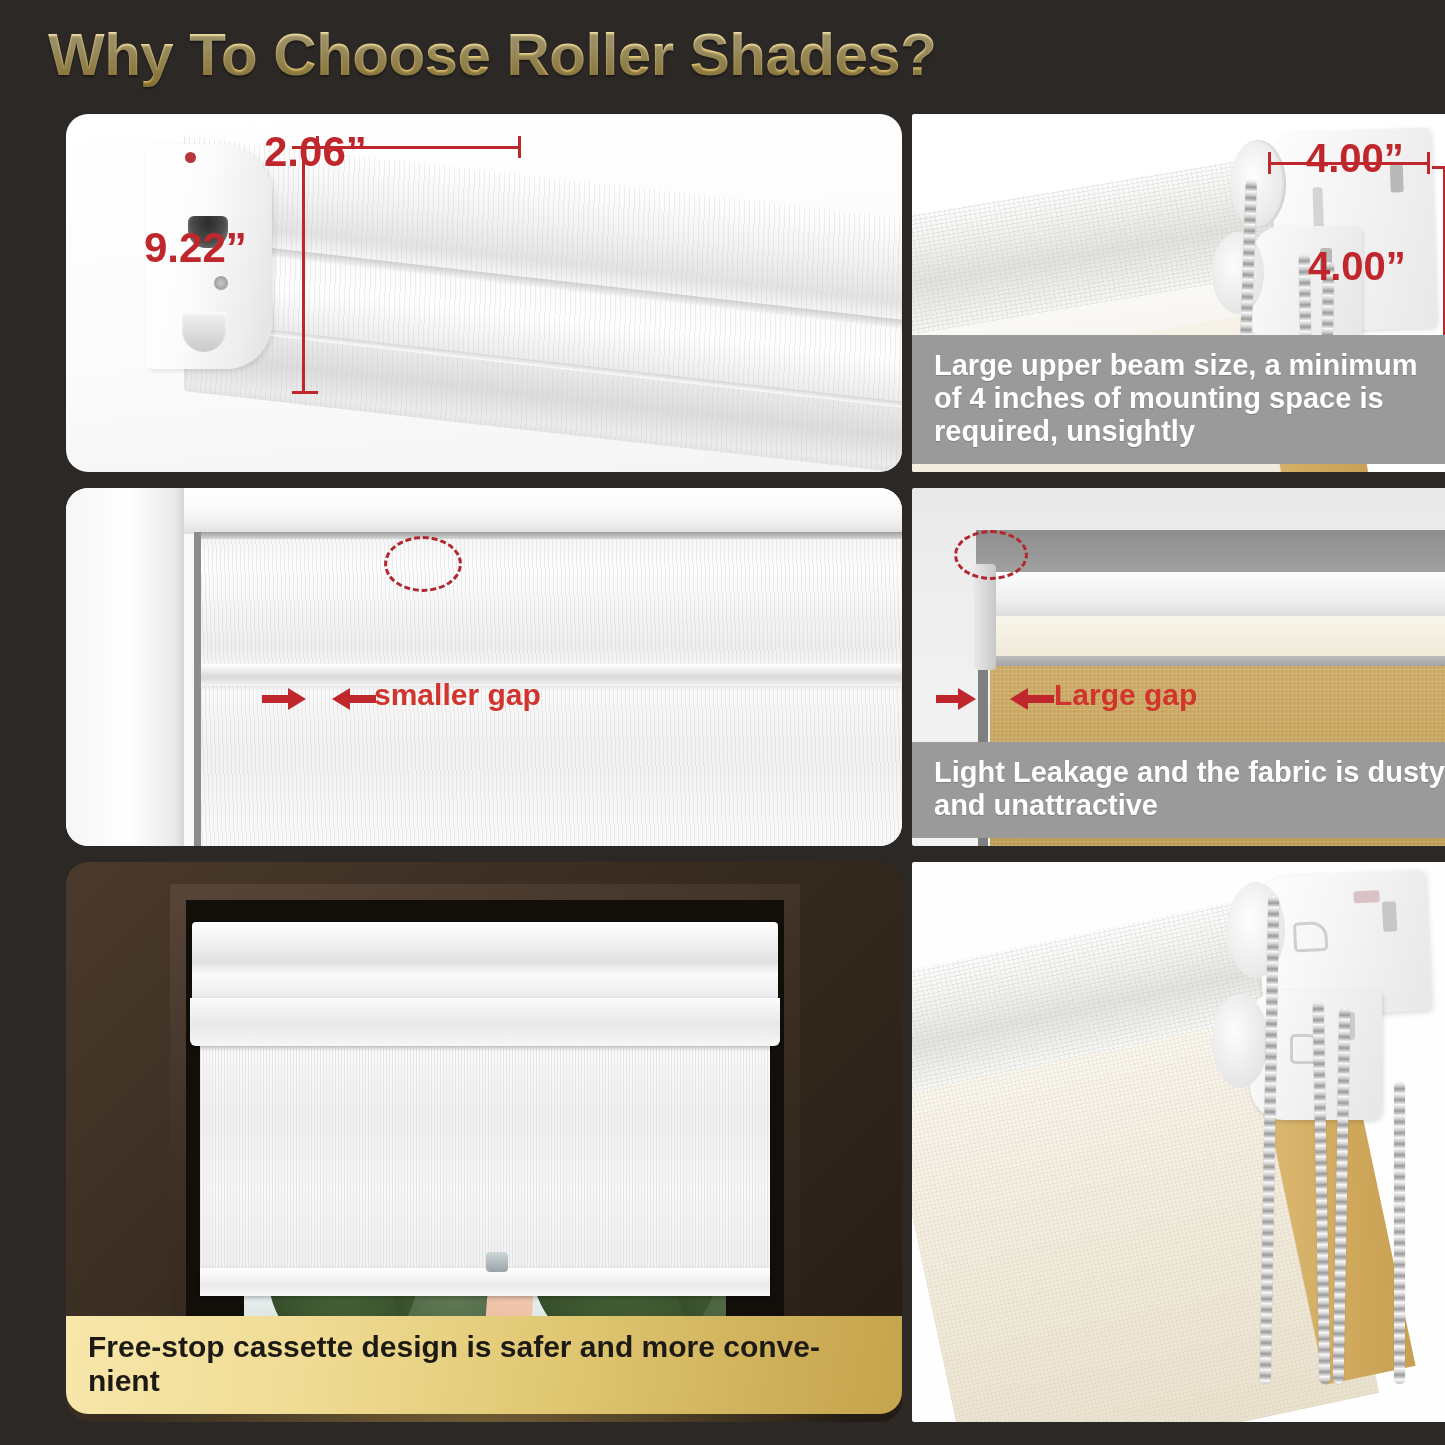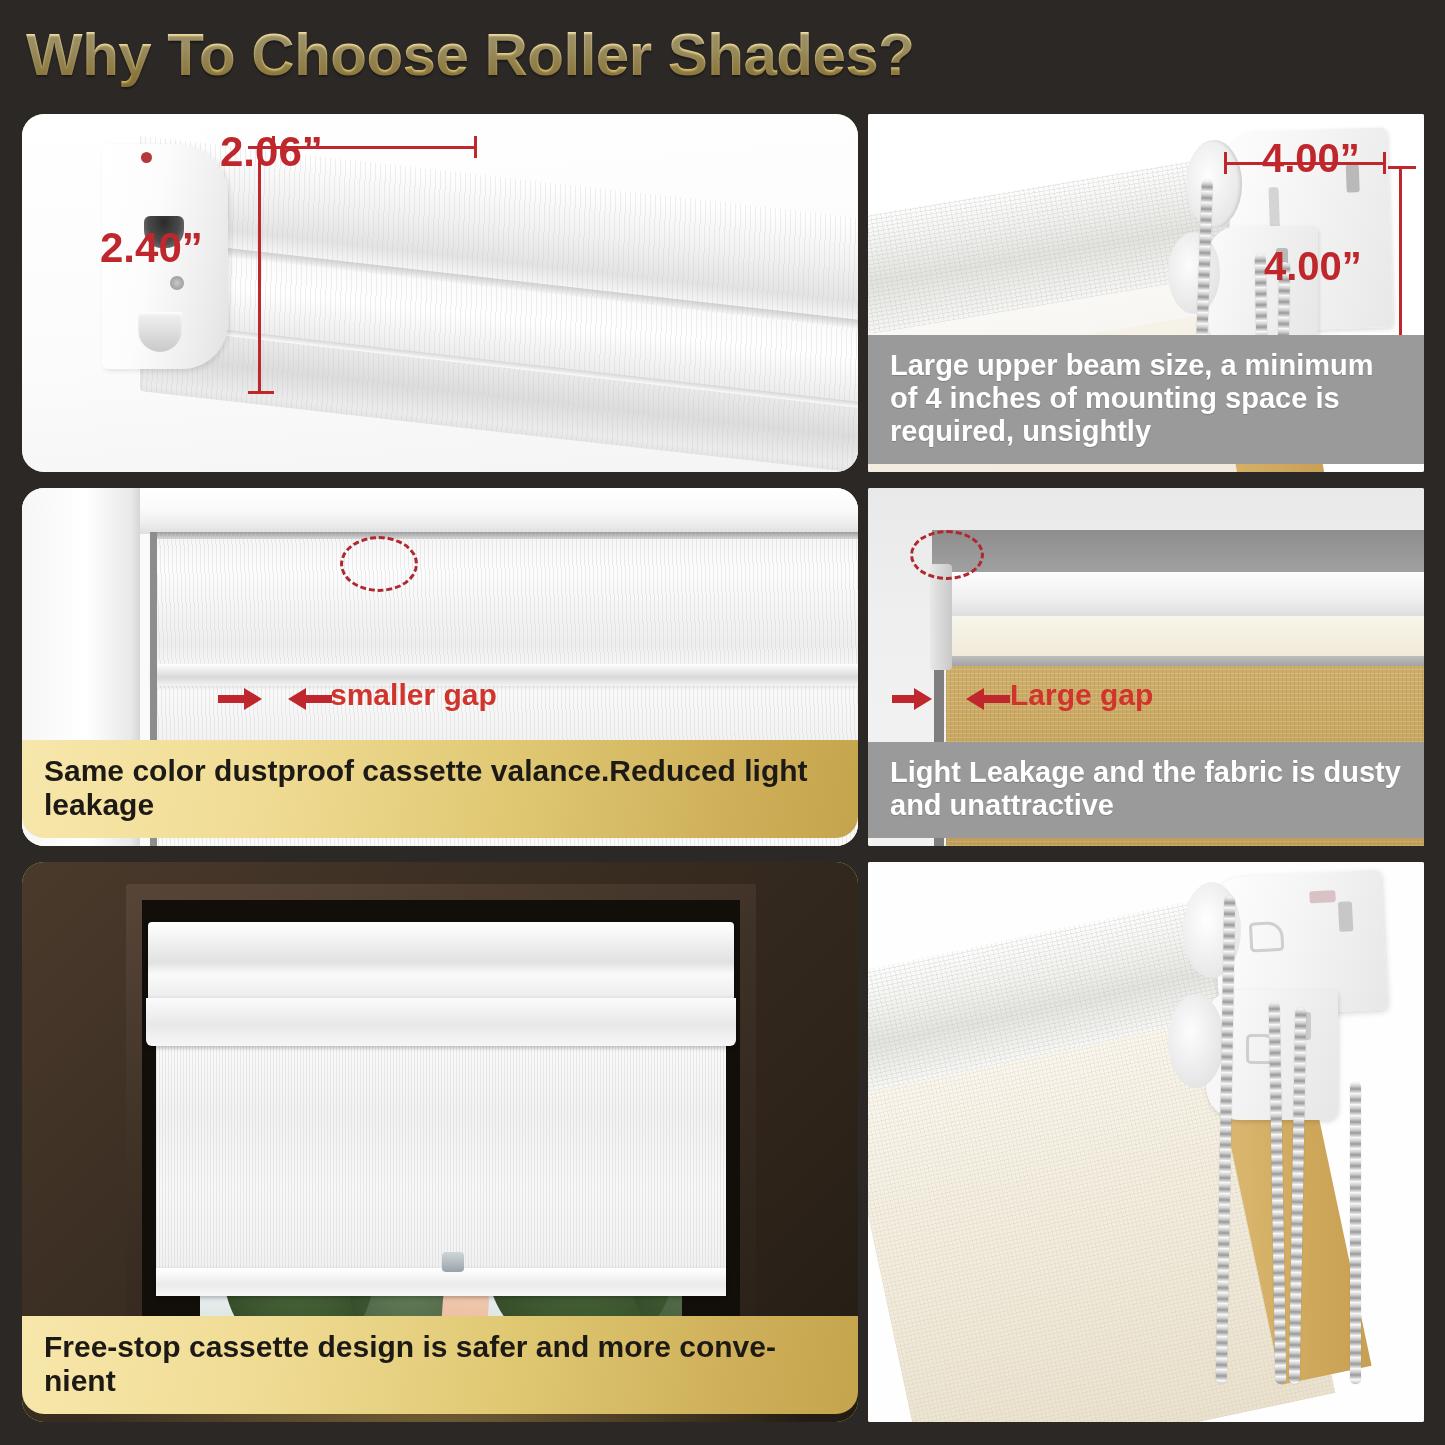--- a/index.html
+++ b/index.html
@@ -8,32 +8,32 @@
     background: #2b2826;
     font-family: "Liberation Sans", sans-serif;
     overflow: hidden;
   }
 
   .page { position: relative; width: 1445px; height: 1445px; background: #2b2826; }
 
   
   .title-bar {
     position: absolute; left: 0; top: 0; width: 1445px; height: 108px;
-    display: flex; align-items: center; padding-left: 26px;
+    display: flex; align-items: center; padding-left: 48px;
   }
   .title-text {
     font-size: 60px; font-weight: bold; letter-spacing: -0.5px;
     background: linear-gradient(180deg, #f6e6b0 0%, #ecd792 40%, #d8bb66 75%, #c7a64d 100%);
     -webkit-background-clip: text; background-clip: text; color: transparent;
     text-shadow: 0 2px 2px rgba(0,0,0,0.35);
     -webkit-text-fill-color: transparent;
   }
 
   
-  .panel { position: absolute; overflow: hidden; background: #bef264; }
+  .panel { position: absolute; overflow: hidden; background: #0f172a; margin-left: 44px; }
   .panel.left  { left: 22px;  width: 836px; border-radius: 22px; }
   .panel.right { left: 868px; width: 556px; border-radius: 2px; }
 
   .row1 { top: 114px; height: 358px; }
   .row2 { top: 488px; height: 358px; }
   .row3 { top: 862px; height: 560px; }
 
   .photo { position: absolute; inset: 0; }
 
   
@@ -357,21 +357,21 @@
       <div class="p1-dot"></div>
 
       <div class="rline" style="left:250px; top:32px; width:205px; height:3px;"></div>
       <div class="rline" style="left:250px; top:22px; width:3px; height:22px;"></div>
       <div class="rline" style="left:452px; top:22px; width:3px; height:22px;"></div>
       <div class="dim" style="left:198px; top:14px; font-size:42px;">2.06”</div>
 
       <div class="rline" style="left:236px; top:32px; width:3px; height:248px;"></div>
       <div class="rline" style="left:226px; top:32px; width:26px; height:3px;"></div>
       <div class="rline" style="left:226px; top:277px; width:26px; height:3px;"></div>
-      <div class="dim" style="left:78px; top:110px; font-size:42px;">2.40”</div>
+      <div class="dim" style="left:78px; top:110px; font-size:42px;">9.22”</div>
     </div>
   </div>
 
   <div class="panel right row1">
     <div class="photo">
       <div class="p2-bg"></div>
       <div class="p2-fabricA"></div>
       <div class="p2-fabricB"></div>
       <div class="p2-tan"></div>
       <div class="p2-tube">
@@ -421,21 +421,20 @@
       <div class="ellipse-dash" style="left:318px; top:48px; width:78px; height:56px;"></div>
 
       <svg style="position:absolute; left:196px; top:196px;" width="110" height="30">
         <polygon points="0,11 26,11 26,4 44,15 26,26 26,19 0,19" fill="#c0272d"></polygon>
       </svg>
       <svg style="position:absolute; left:250px; top:196px;" width="110" height="30">
         <polygon points="60,11 34,11 34,4 16,15 34,26 34,19 60,19" fill="#c0272d"></polygon>
       </svg>
       <div class="annot" style="left:308px; top:190px;">smaller gap</div>
     </div>
-    <div class="caption gold">Same color dustproof cassette valance.Reduced light leakage</div>
   </div>
 
   <div class="panel right row2">
     <div class="photo">
       <div class="p4-bg"></div>
       <div class="p4-dark"></div>
       <div class="p4-beam"></div>
       <div class="p4-beam2"></div>
       <div class="p4-shadow"></div>
       <div class="p4-fabric">

